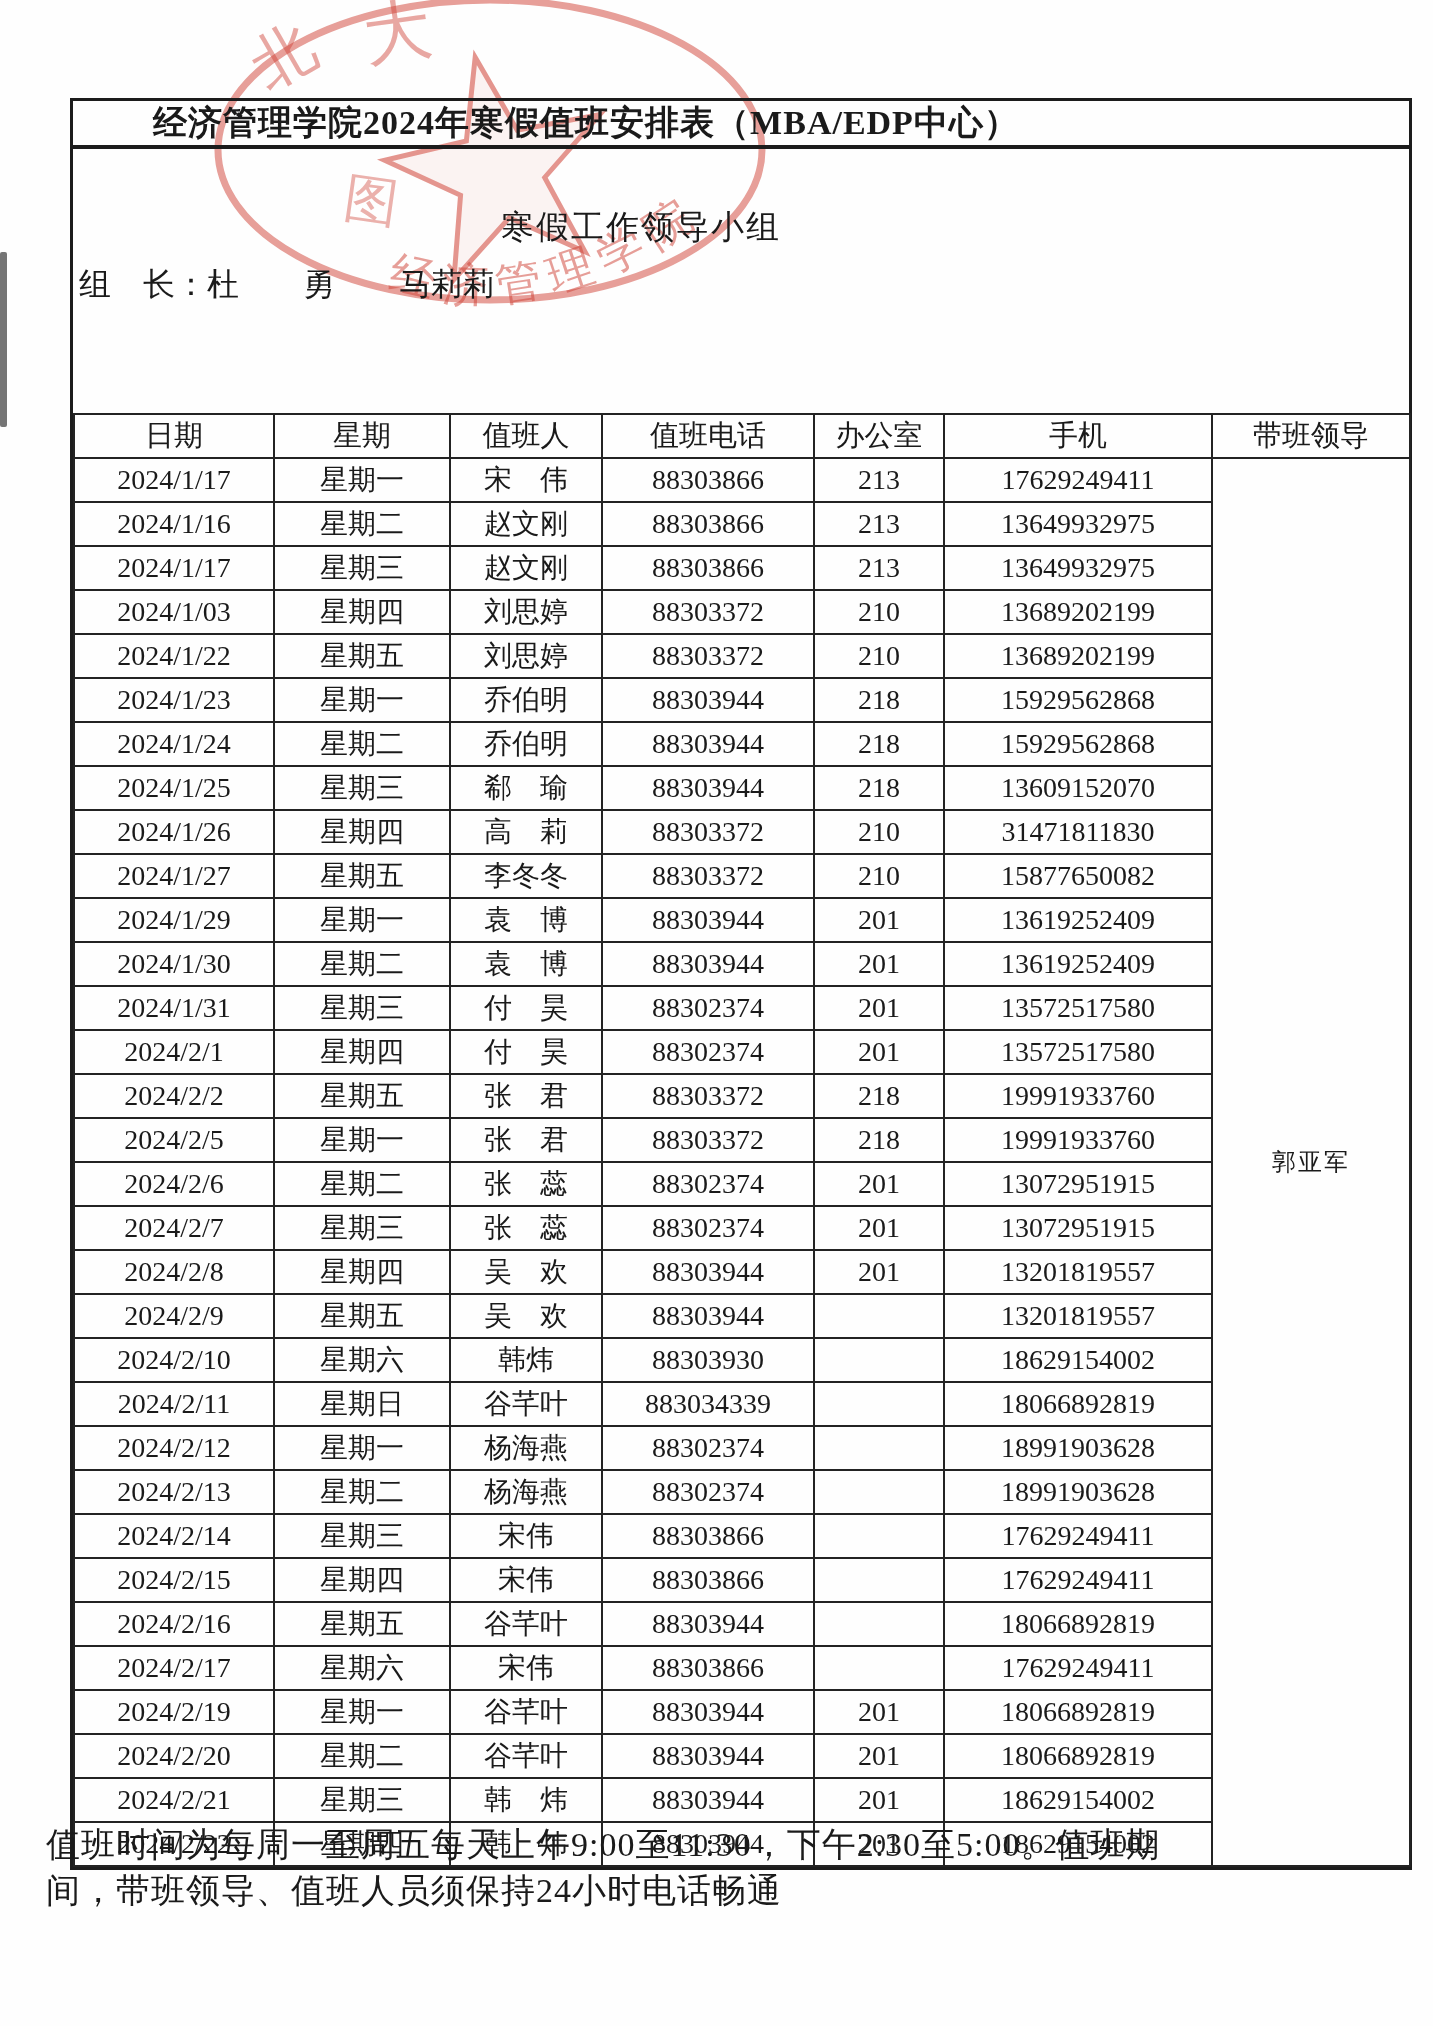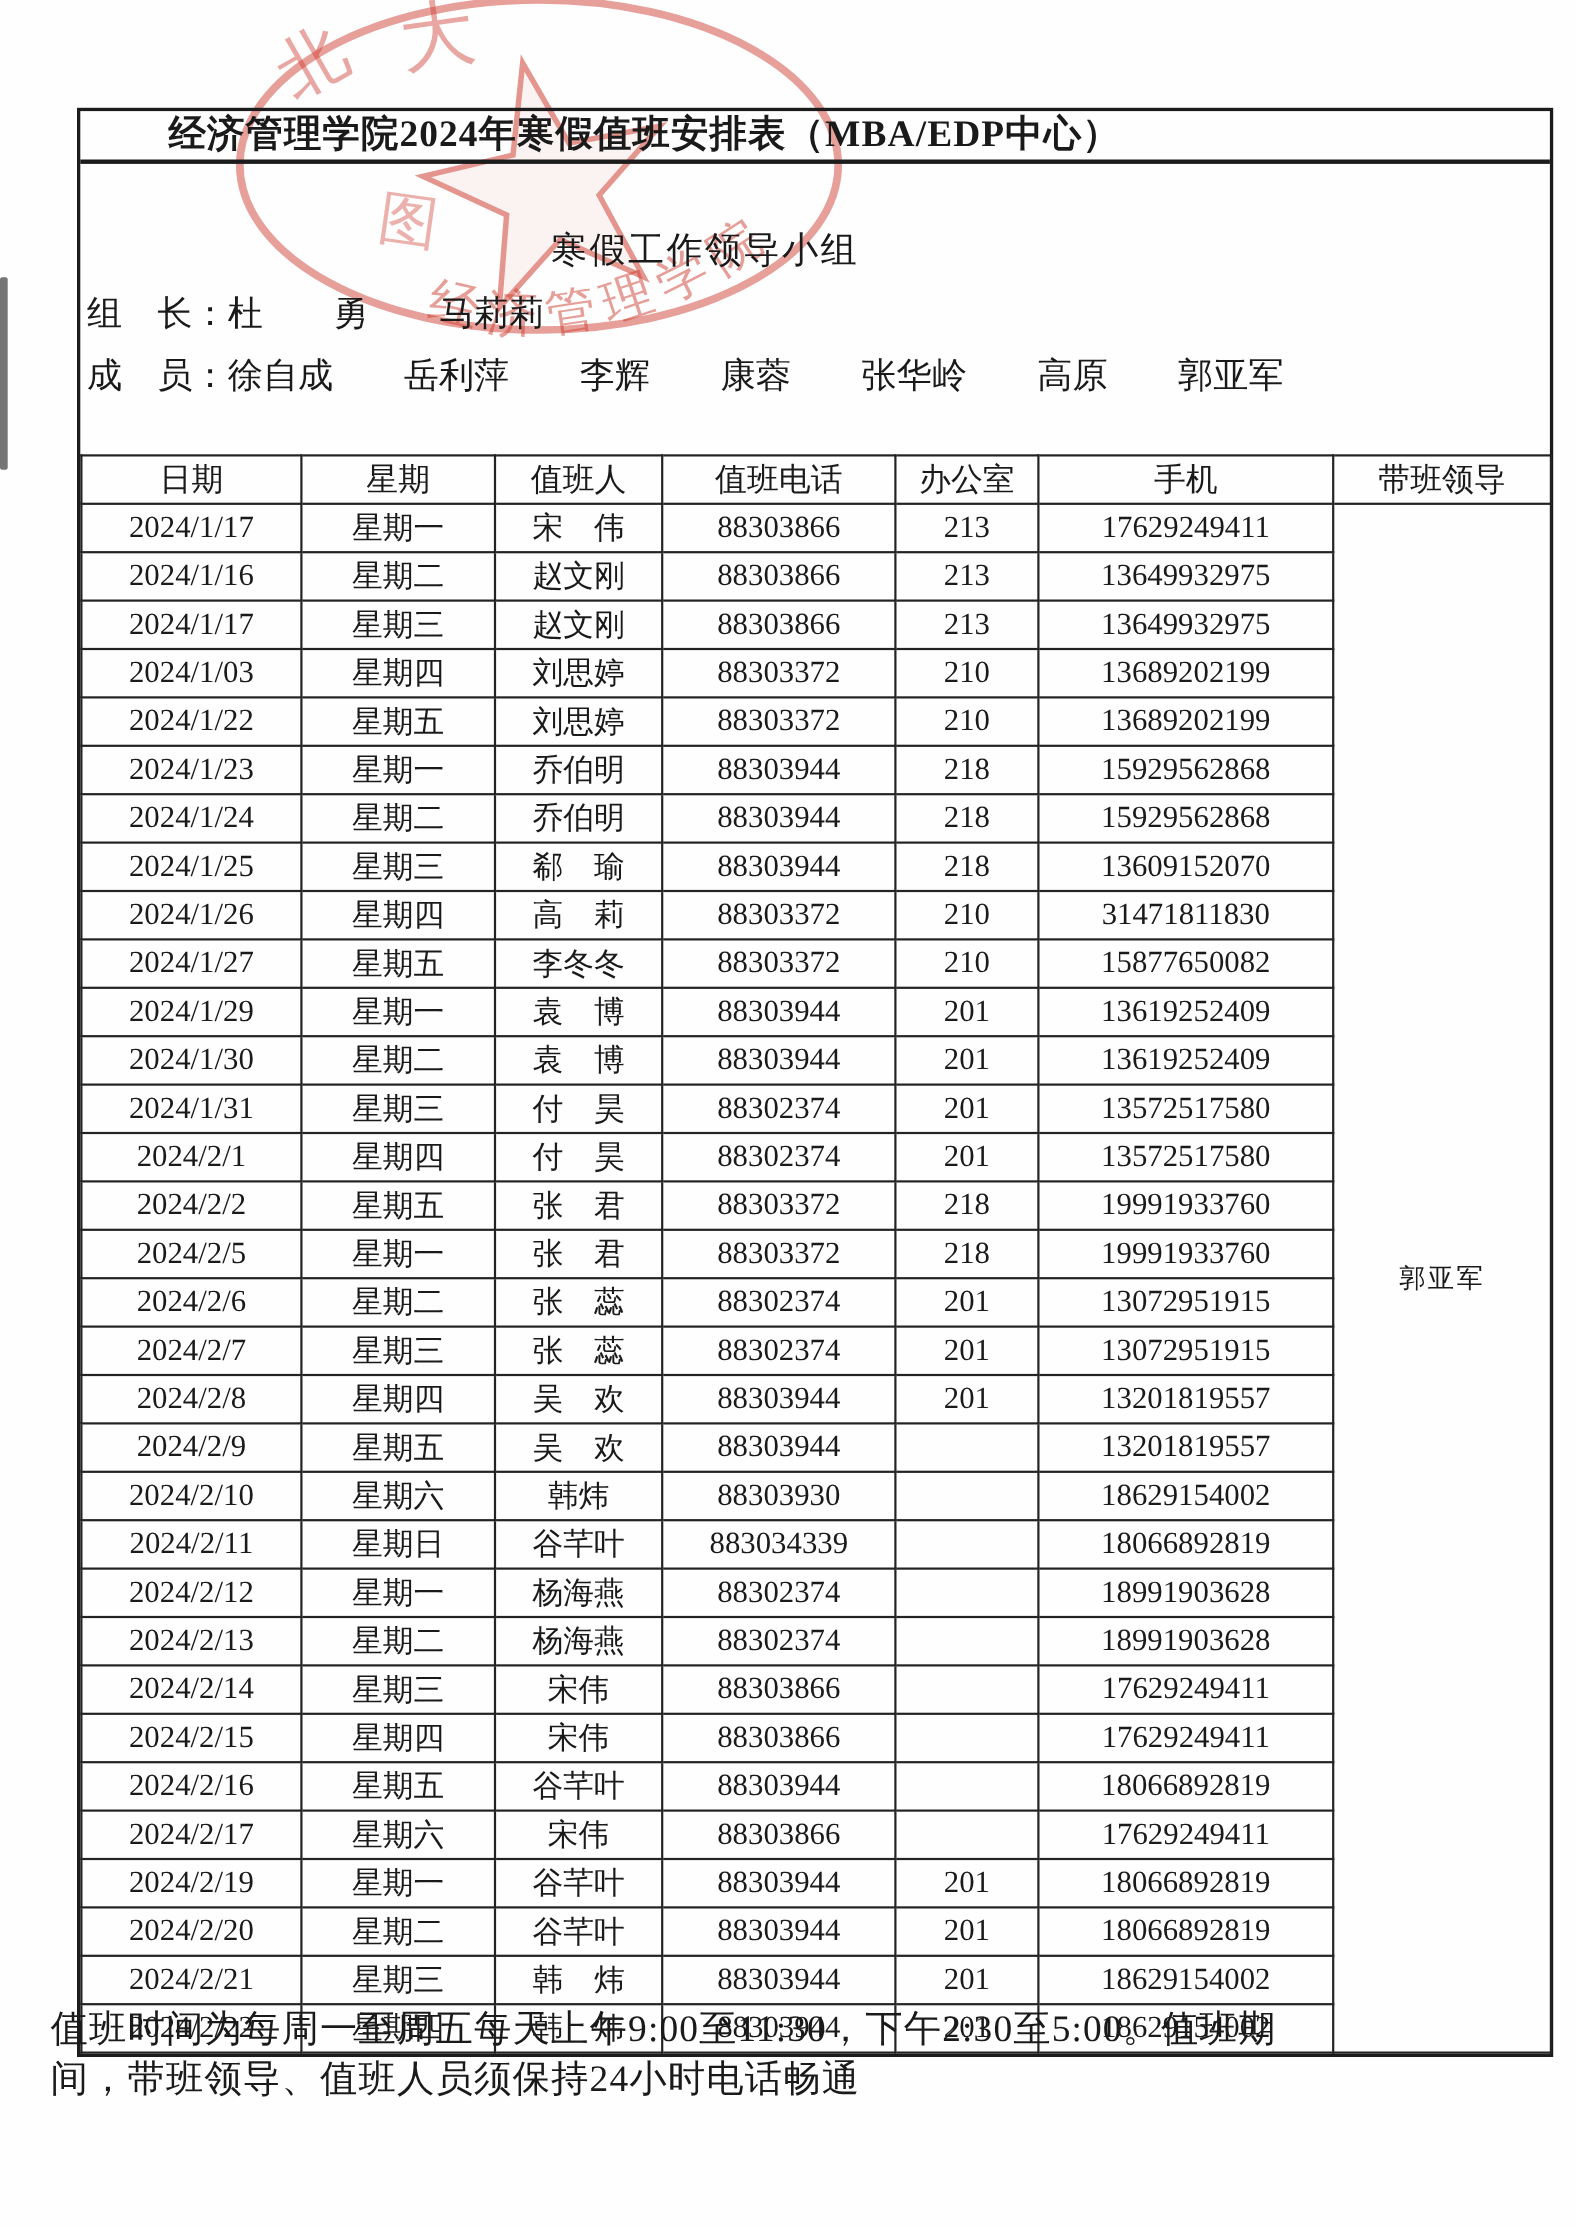--- a/index.html
+++ b/index.html
@@ -79,23 +79,20 @@
   </svg>
 
   <div class="frame">
 
     <div class="title-row">经济管理学院2024年寒假值班安排表（MBA/EDP中心）</div>
 
     <div class="lead">
       <div class="subtitle">寒假工作领导小组</div>
       <div class="lead-line">
         <span>组　长：</span><span>杜　　勇　　马莉莉</span>
-      </div>
-      <div class="lead-line">
-        <span>成　员：</span><span>徐自成　　岳利萍　　李辉　　康蓉　　张华岭　　高原　　郭亚军</span>
       </div>
     </div>
 
     <table id="duty-table">
       <colgroup>
         <col style="width:200px">
           <col style="width:176px">
           <col style="width:152px">
         <col style="width:212px">
           <col style="width:130px">

